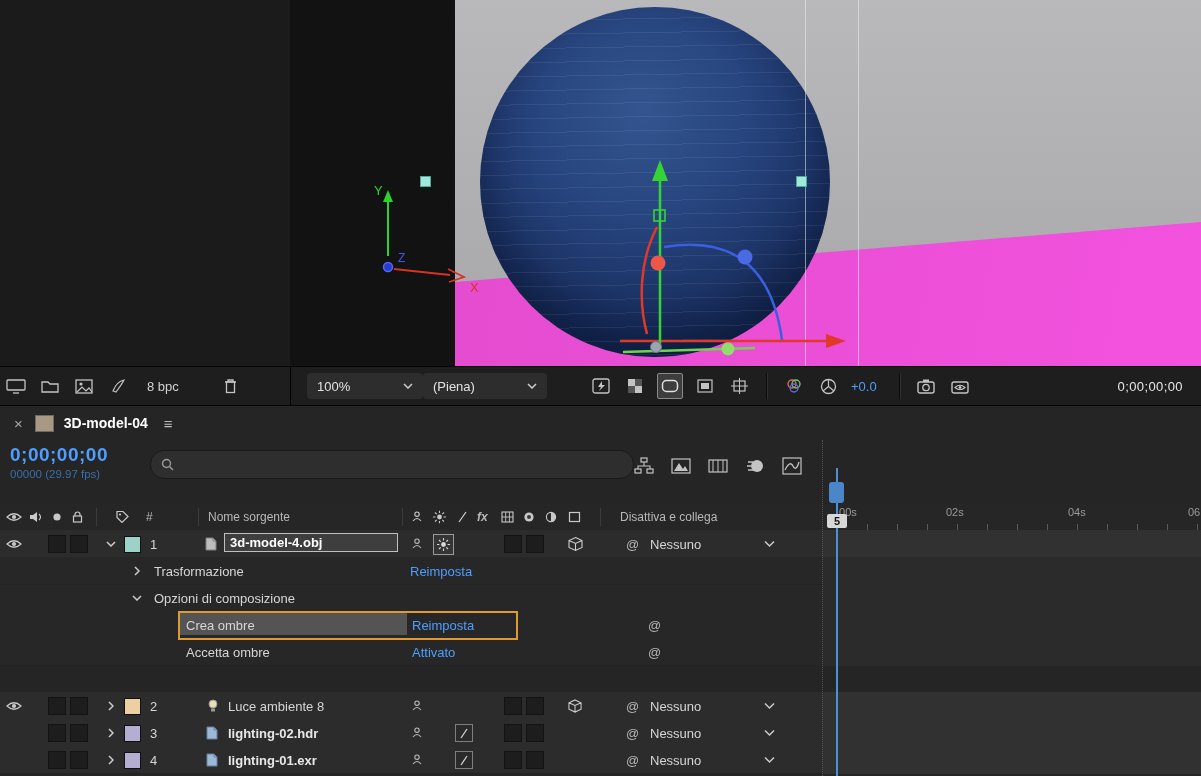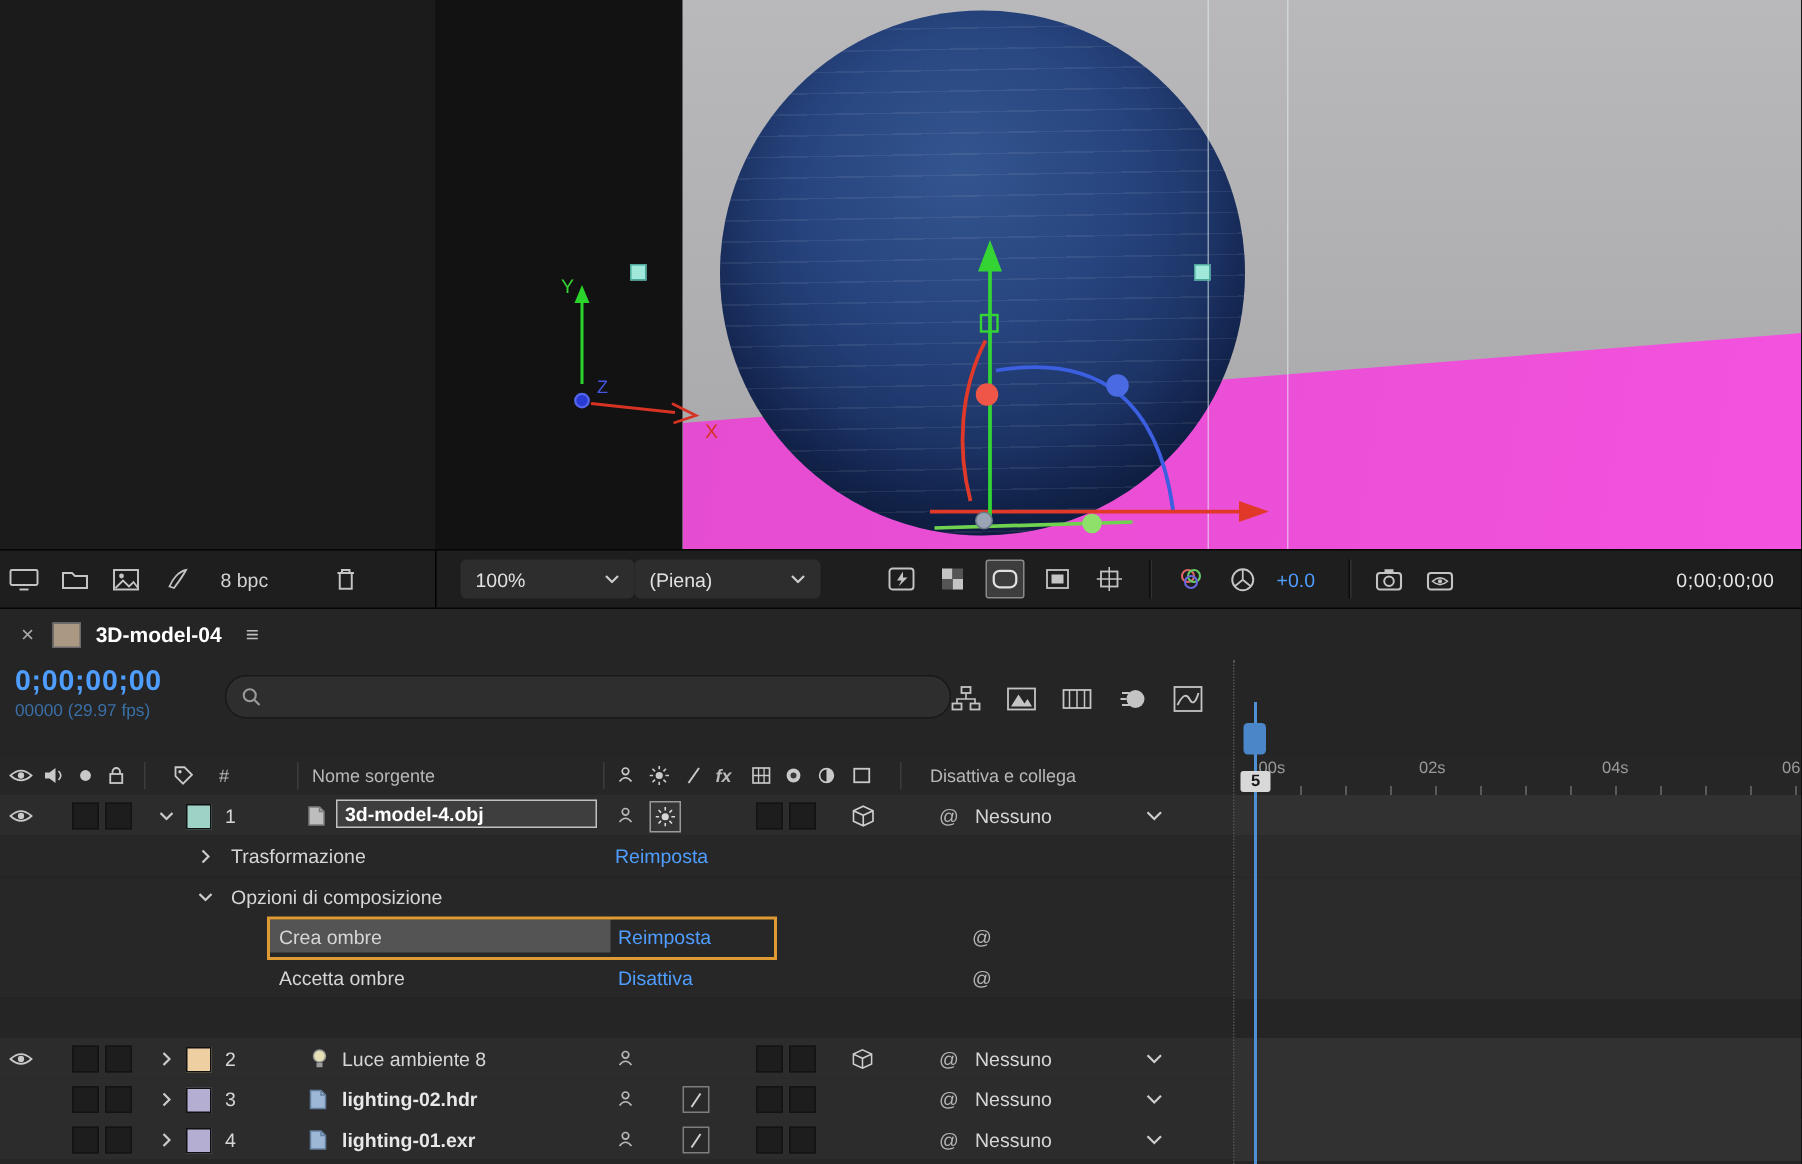--- a/index.html
+++ b/index.html
@@ -484,21 +484,21 @@
       <div class="sellabel"></div>
       <div class="orangebox"></div>
       <span class="a txt z6" style="left:186px">Crea ombre</span>
       <span class="a link z6" style="left:412px">Reimposta</span>
       <span class="a pick" style="left:648px">@</span>
     </div>
 
     <div class="row prop" style="top:232px">
       <div class="track"></div>
       <span class="a txt" style="left:186px">Accetta ombre</span>
-      <span class="a link" style="left:412px">Disattiva</span>
+      <span class="a link" style="left:412px">Attivato</span>
       <span class="a pick" style="left:648px">@</span>
     </div>
 
 
     <div class="row" style="top:286px">
       <div class="track">
         
       </div>
       <span class="a" style="left:6px">
         <svg width="16" height="11" viewBox="0 0 16 11">

